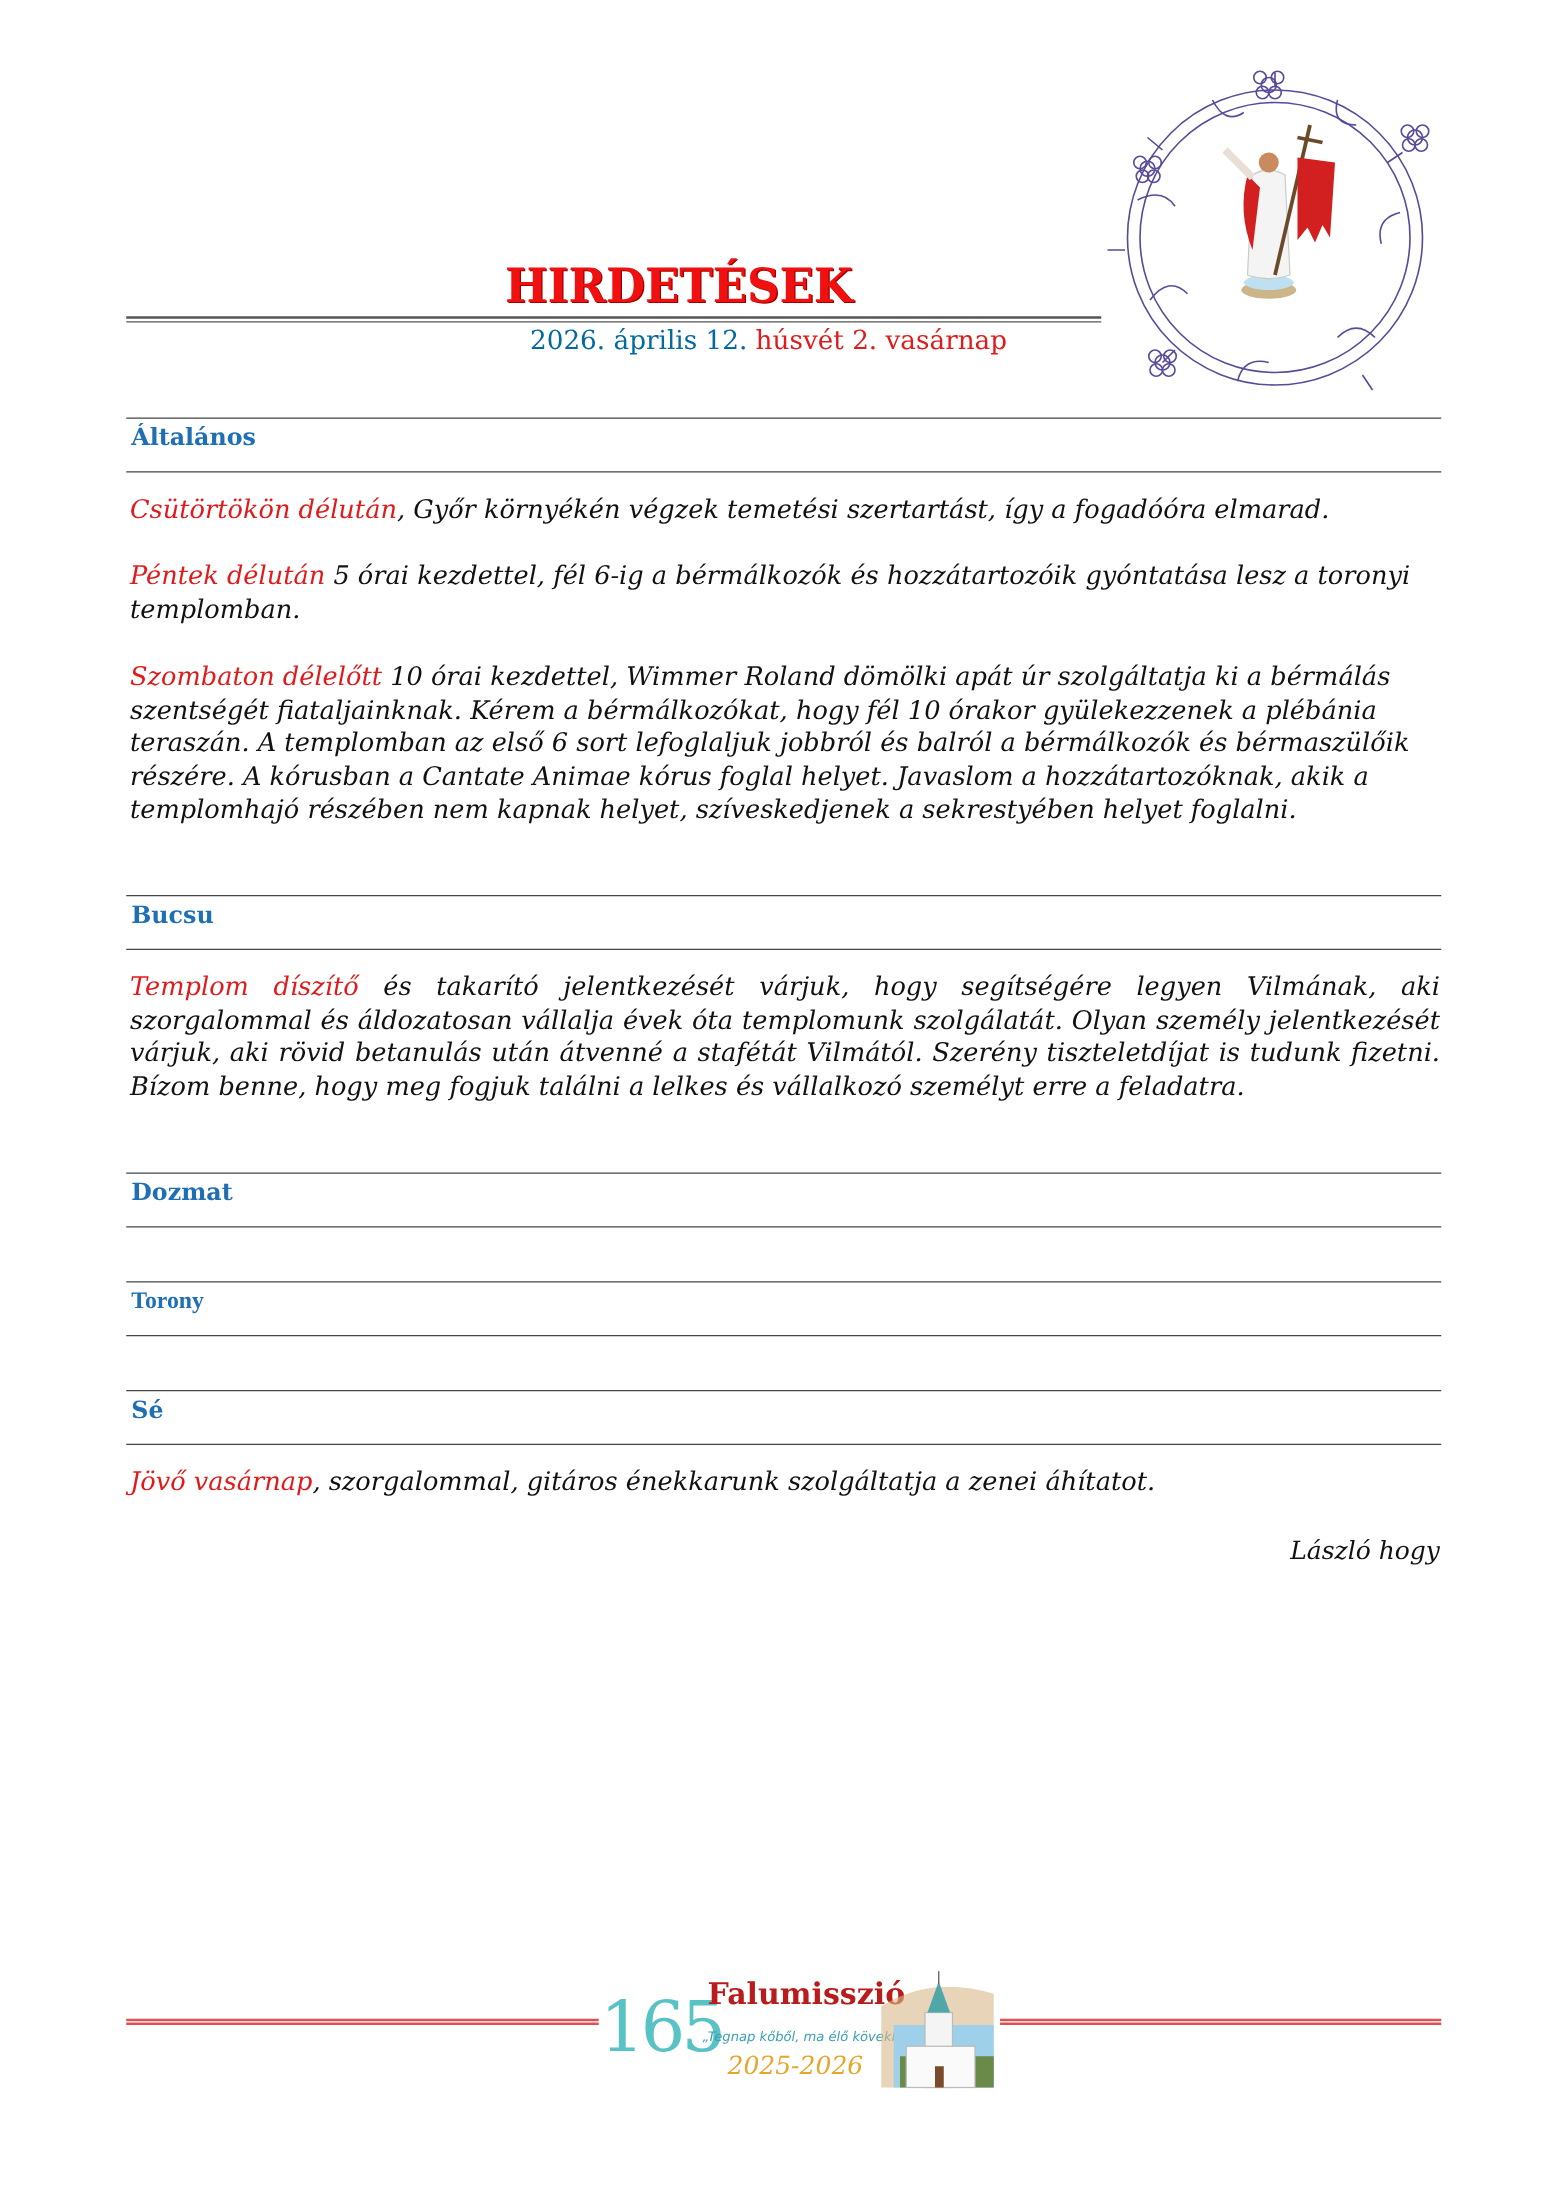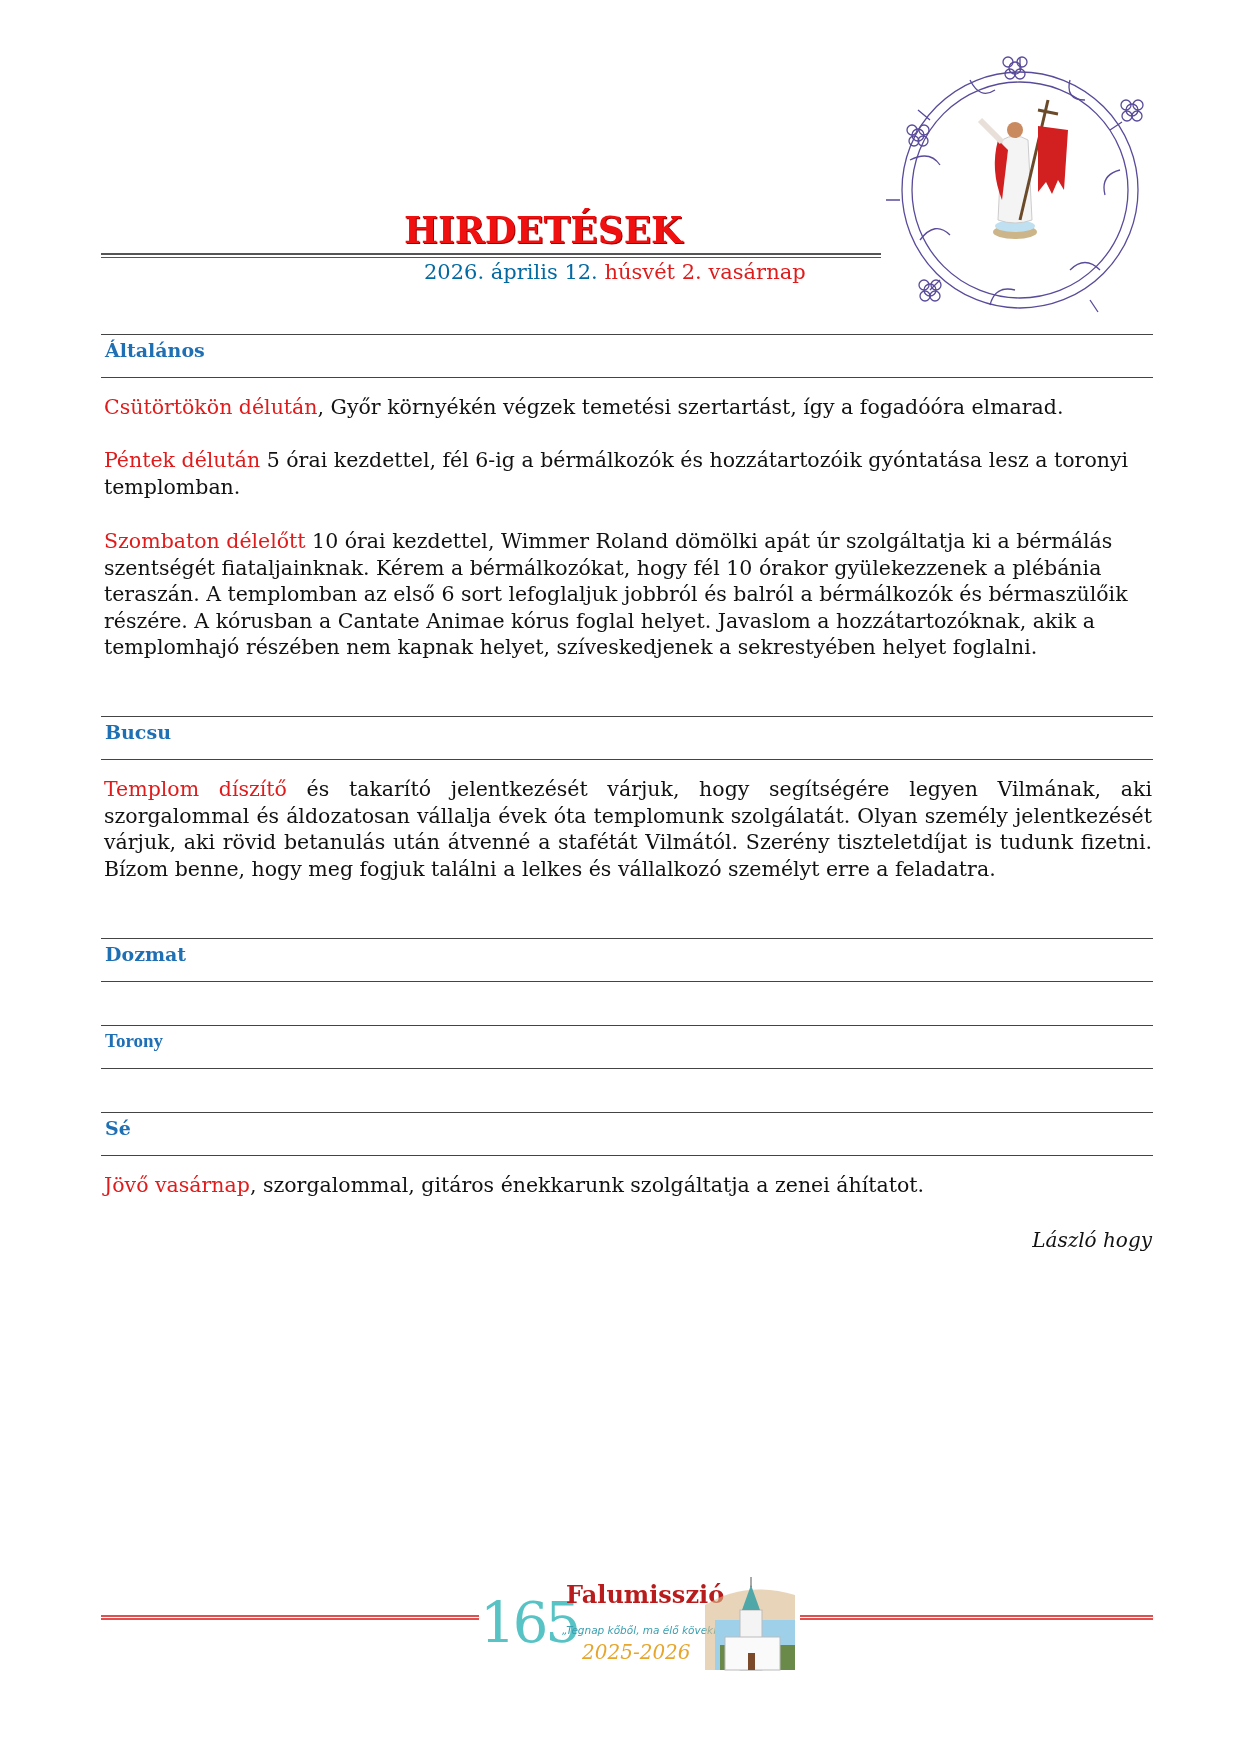--- a/index.html
+++ b/index.html
@@ -10,21 +10,21 @@
            font-size:36px; color:#f01010; letter-spacing:0px; transform:scaleY(1.05);
            text-shadow:1px 1px 0 #a00000; }
   #header-rule { left:101px; top:253px; width:780px; height:5px;
                  border-top:2px solid #555; border-bottom:1px solid #555; box-sizing:border-box; }
   #date-line { left:424px; top:260px; font-size:21px; }
   .blue { color:#0369a1; }
   .red { color:#e01b1b; }
   .section-head { left:101px; width:1052px; height:44px; box-sizing:border-box;
                   border-top:1.5px solid #444; border-bottom:1.5px solid #444; }
   .section-head span { position:absolute; left:4px; top:4px; font-weight:bold; font-size:19px; color:#1f6fb4; }
-  .para { left:104px; width:1048px; font-size:20.5px; line-height:26.5px; }
+  .para { left:104px; width:1048px; font-size:20.5px; line-height:26.5px;font-style:italic; }
   .justify { text-align:justify; }
   #signature { right:88px; top:1228px; font-style:italic; font-size:20px; }
   #wreath { left:870px; top:40px; width:290px; height:290px; }
   #footer-rule-left { left:101px; top:1615px; width:378px; height:5px;
                       border-top:2px solid #e05050; border-bottom:2px solid #e05050; box-sizing:border-box; }
   #footer-rule-right { left:800px; top:1615px; width:353px; height:5px;
                       border-top:2px solid #e05050; border-bottom:2px solid #e05050; box-sizing:border-box; }
   #logo-125 { left:480px; top:1590px; font-family:"DejaVu Serif", serif; font-size:56px; color:#58c3c5; letter-spacing:-3px; }
   #logo-name { left:566px; top:1580px; font-family:"DejaVu Serif", serif; font-weight:bold; font-size:24px; color:#b91c1c; }
   #logo-motto { left:562px; top:1624px; font-family:"DejaVu Sans", sans-serif; font-style:italic; font-size:10.5px; color:#3a9fb0; }

